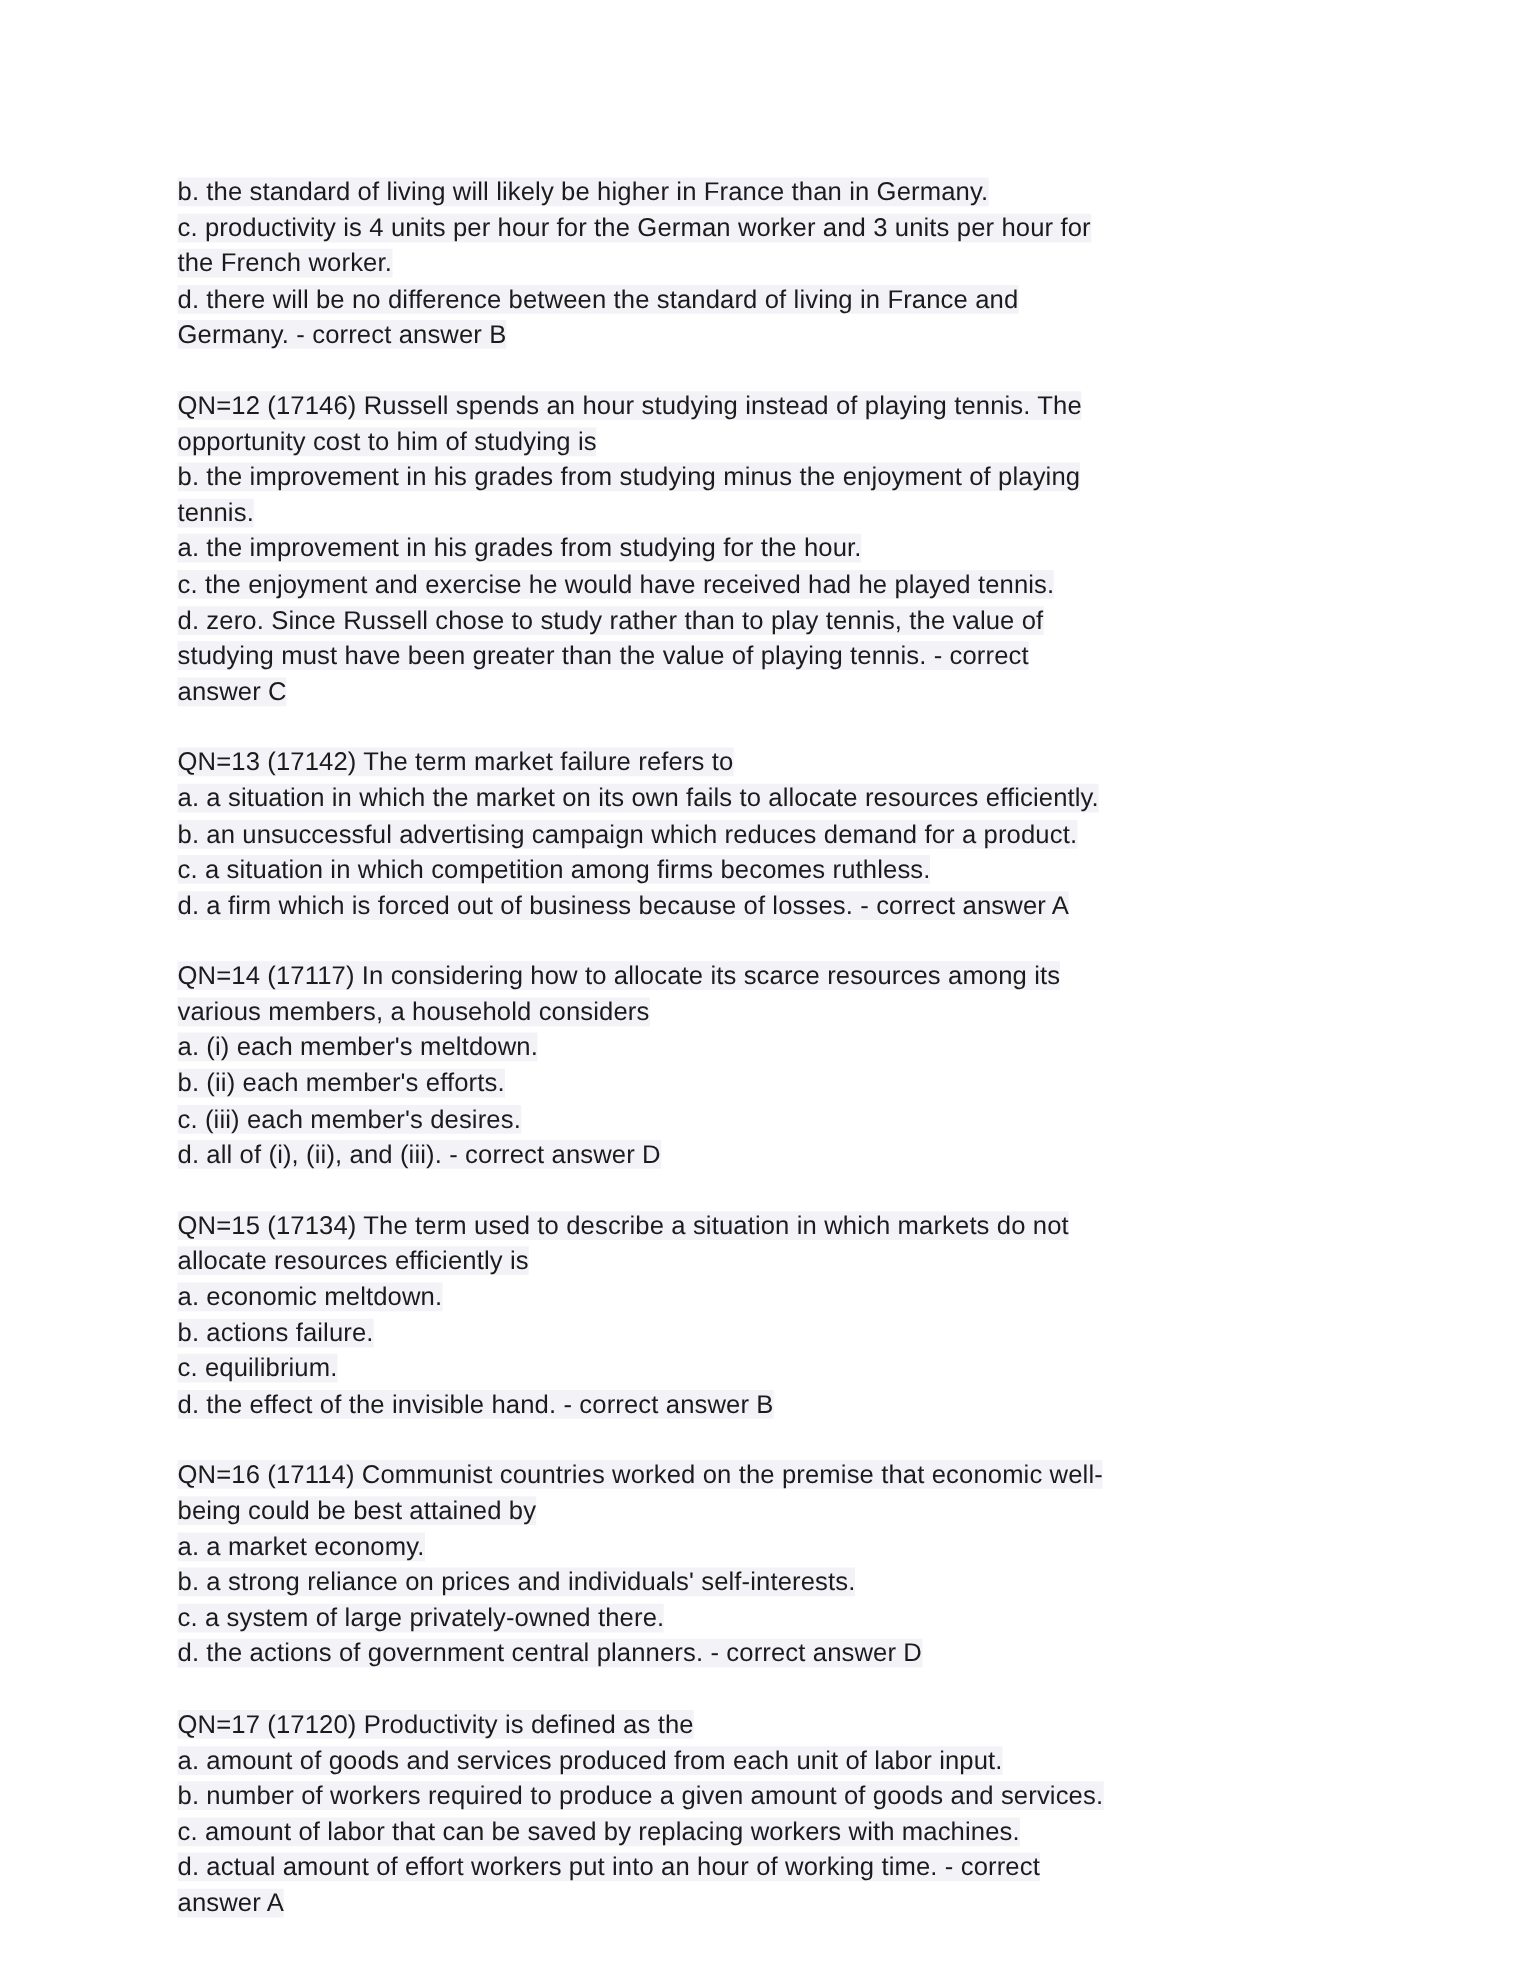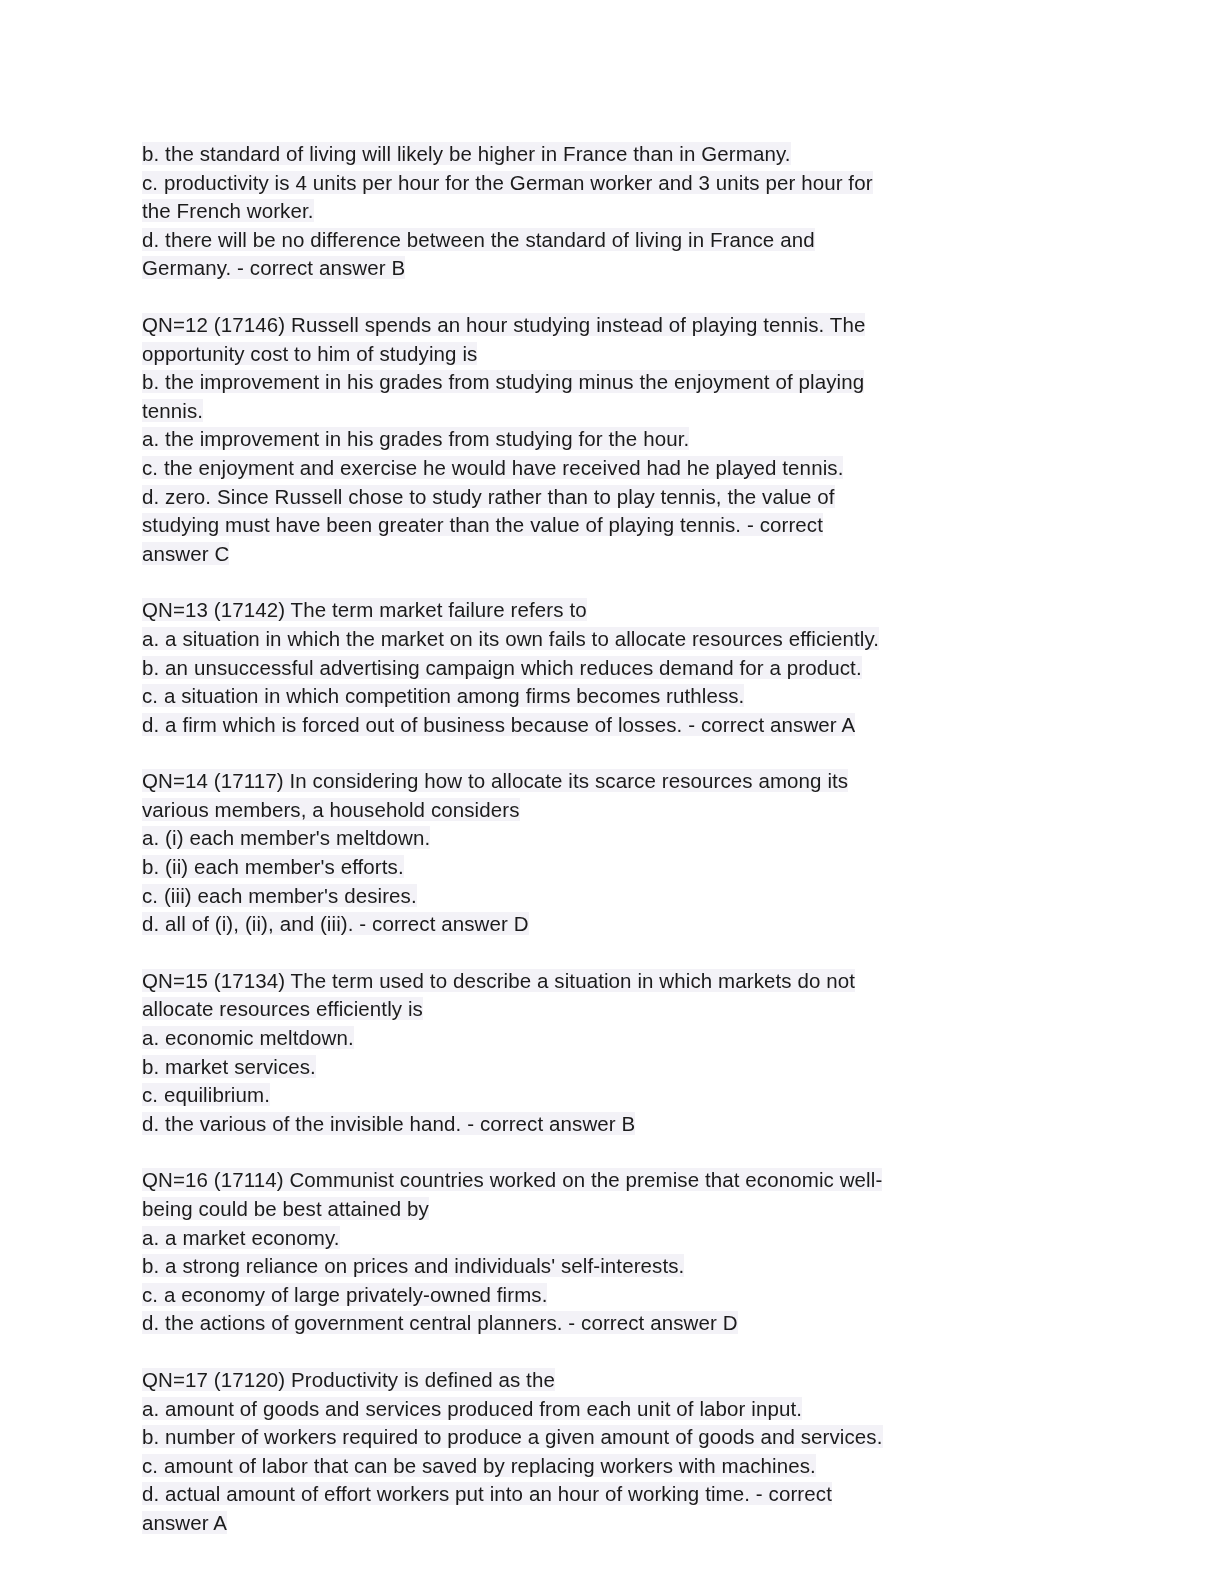--- a/index.html
+++ b/index.html
@@ -77,30 +77,30 @@
       <p class="line"><span class="stem">QN=14 (17117) In considering how to allocate its scarce resources among its various members, a household considers</span></p>
       <p class="line"><span class="hl">a. (i) each member's meltdown.</span></p>
       <p class="line"><span class="hl">b. (ii) each member's efforts.</span></p>
       <p class="line"><span class="hl">c. (iii) each member's desires.</span></p>
       <p class="line"><span class="hl">d. all of (i), (ii), and (iii). - correct answer D</span></p>
     </div>
 
     <div class="block">
       <p class="line"><span class="stem">QN=15 (17134) The term used to describe a situation in which markets do not allocate resources efficiently is</span></p>
       <p class="line"><span class="hl">a. economic meltdown.</span></p>
-      <p class="line"><span class="hl">b. market services.</span></p>
+      <p class="line"><span class="hl">b. actions failure.</span></p>
       <p class="line"><span class="hl">c. equilibrium.</span></p>
-      <p class="line"><span class="hl">d. the various of the invisible hand. - correct answer B</span></p>
+      <p class="line"><span class="hl">d. the effect of the invisible hand. - correct answer B</span></p>
     </div>
 
     <div class="block">
       <p class="line"><span class="stem">QN=16 (17114) Communist countries worked on the premise that economic well-being could be best attained by</span></p>
       <p class="line"><span class="hl">a. a market economy.</span></p>
       <p class="line"><span class="hl">b. a strong reliance on prices and individuals' self-interests.</span></p>
-      <p class="line"><span class="hl">c. a economy of large privately-owned firms.</span></p>
+      <p class="line"><span class="hl">c. a system of large privately-owned there.</span></p>
       <p class="line"><span class="hl">d. the actions of government central planners. - correct answer D</span></p>
     </div>
 
     <div class="block">
       <p class="line"><span class="stem">QN=17 (17120) Productivity is defined as the</span></p>
       <p class="line"><span class="hl">a. amount of goods and services produced from each unit of labor input.</span></p>
       <p class="line"><span class="hl">b. number of workers required to produce a given amount of goods and services.</span></p>
       <p class="line"><span class="hl">c. amount of labor that can be saved by replacing workers with machines.</span></p>
       <p class="line"><span class="hl">d. actual amount of effort workers put into an hour of working time. - correct answer A</span></p>
     </div>

